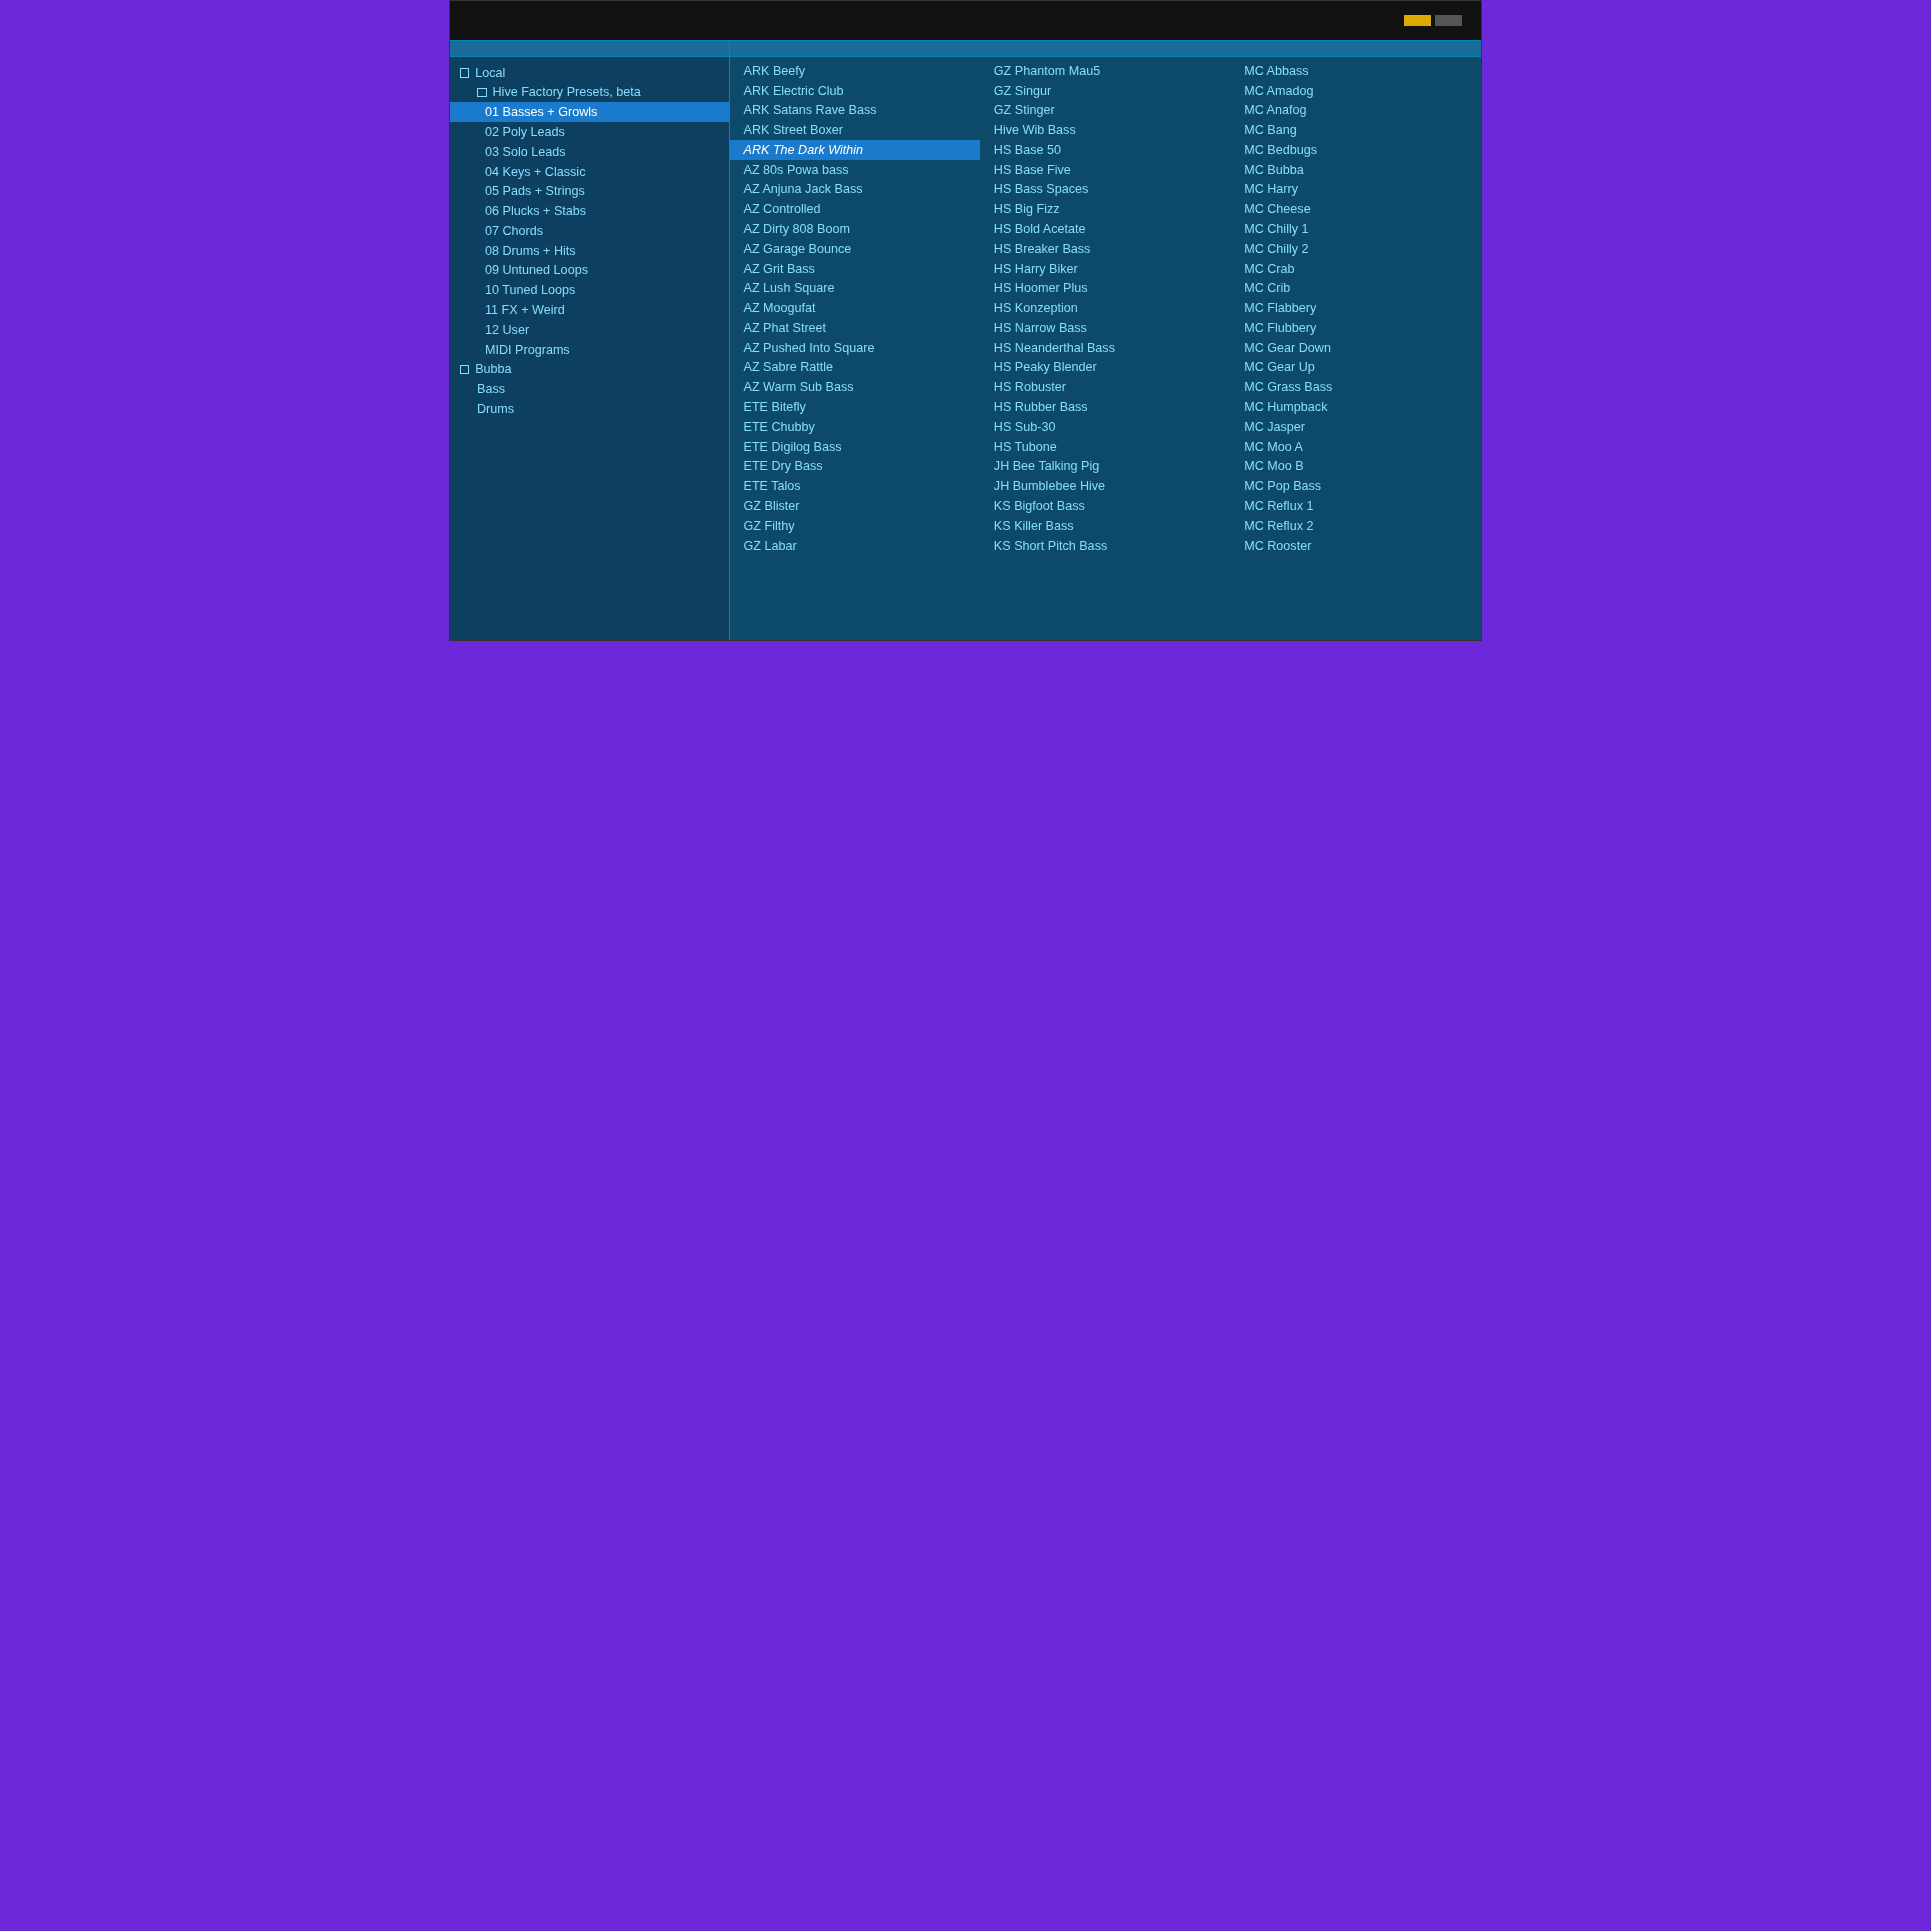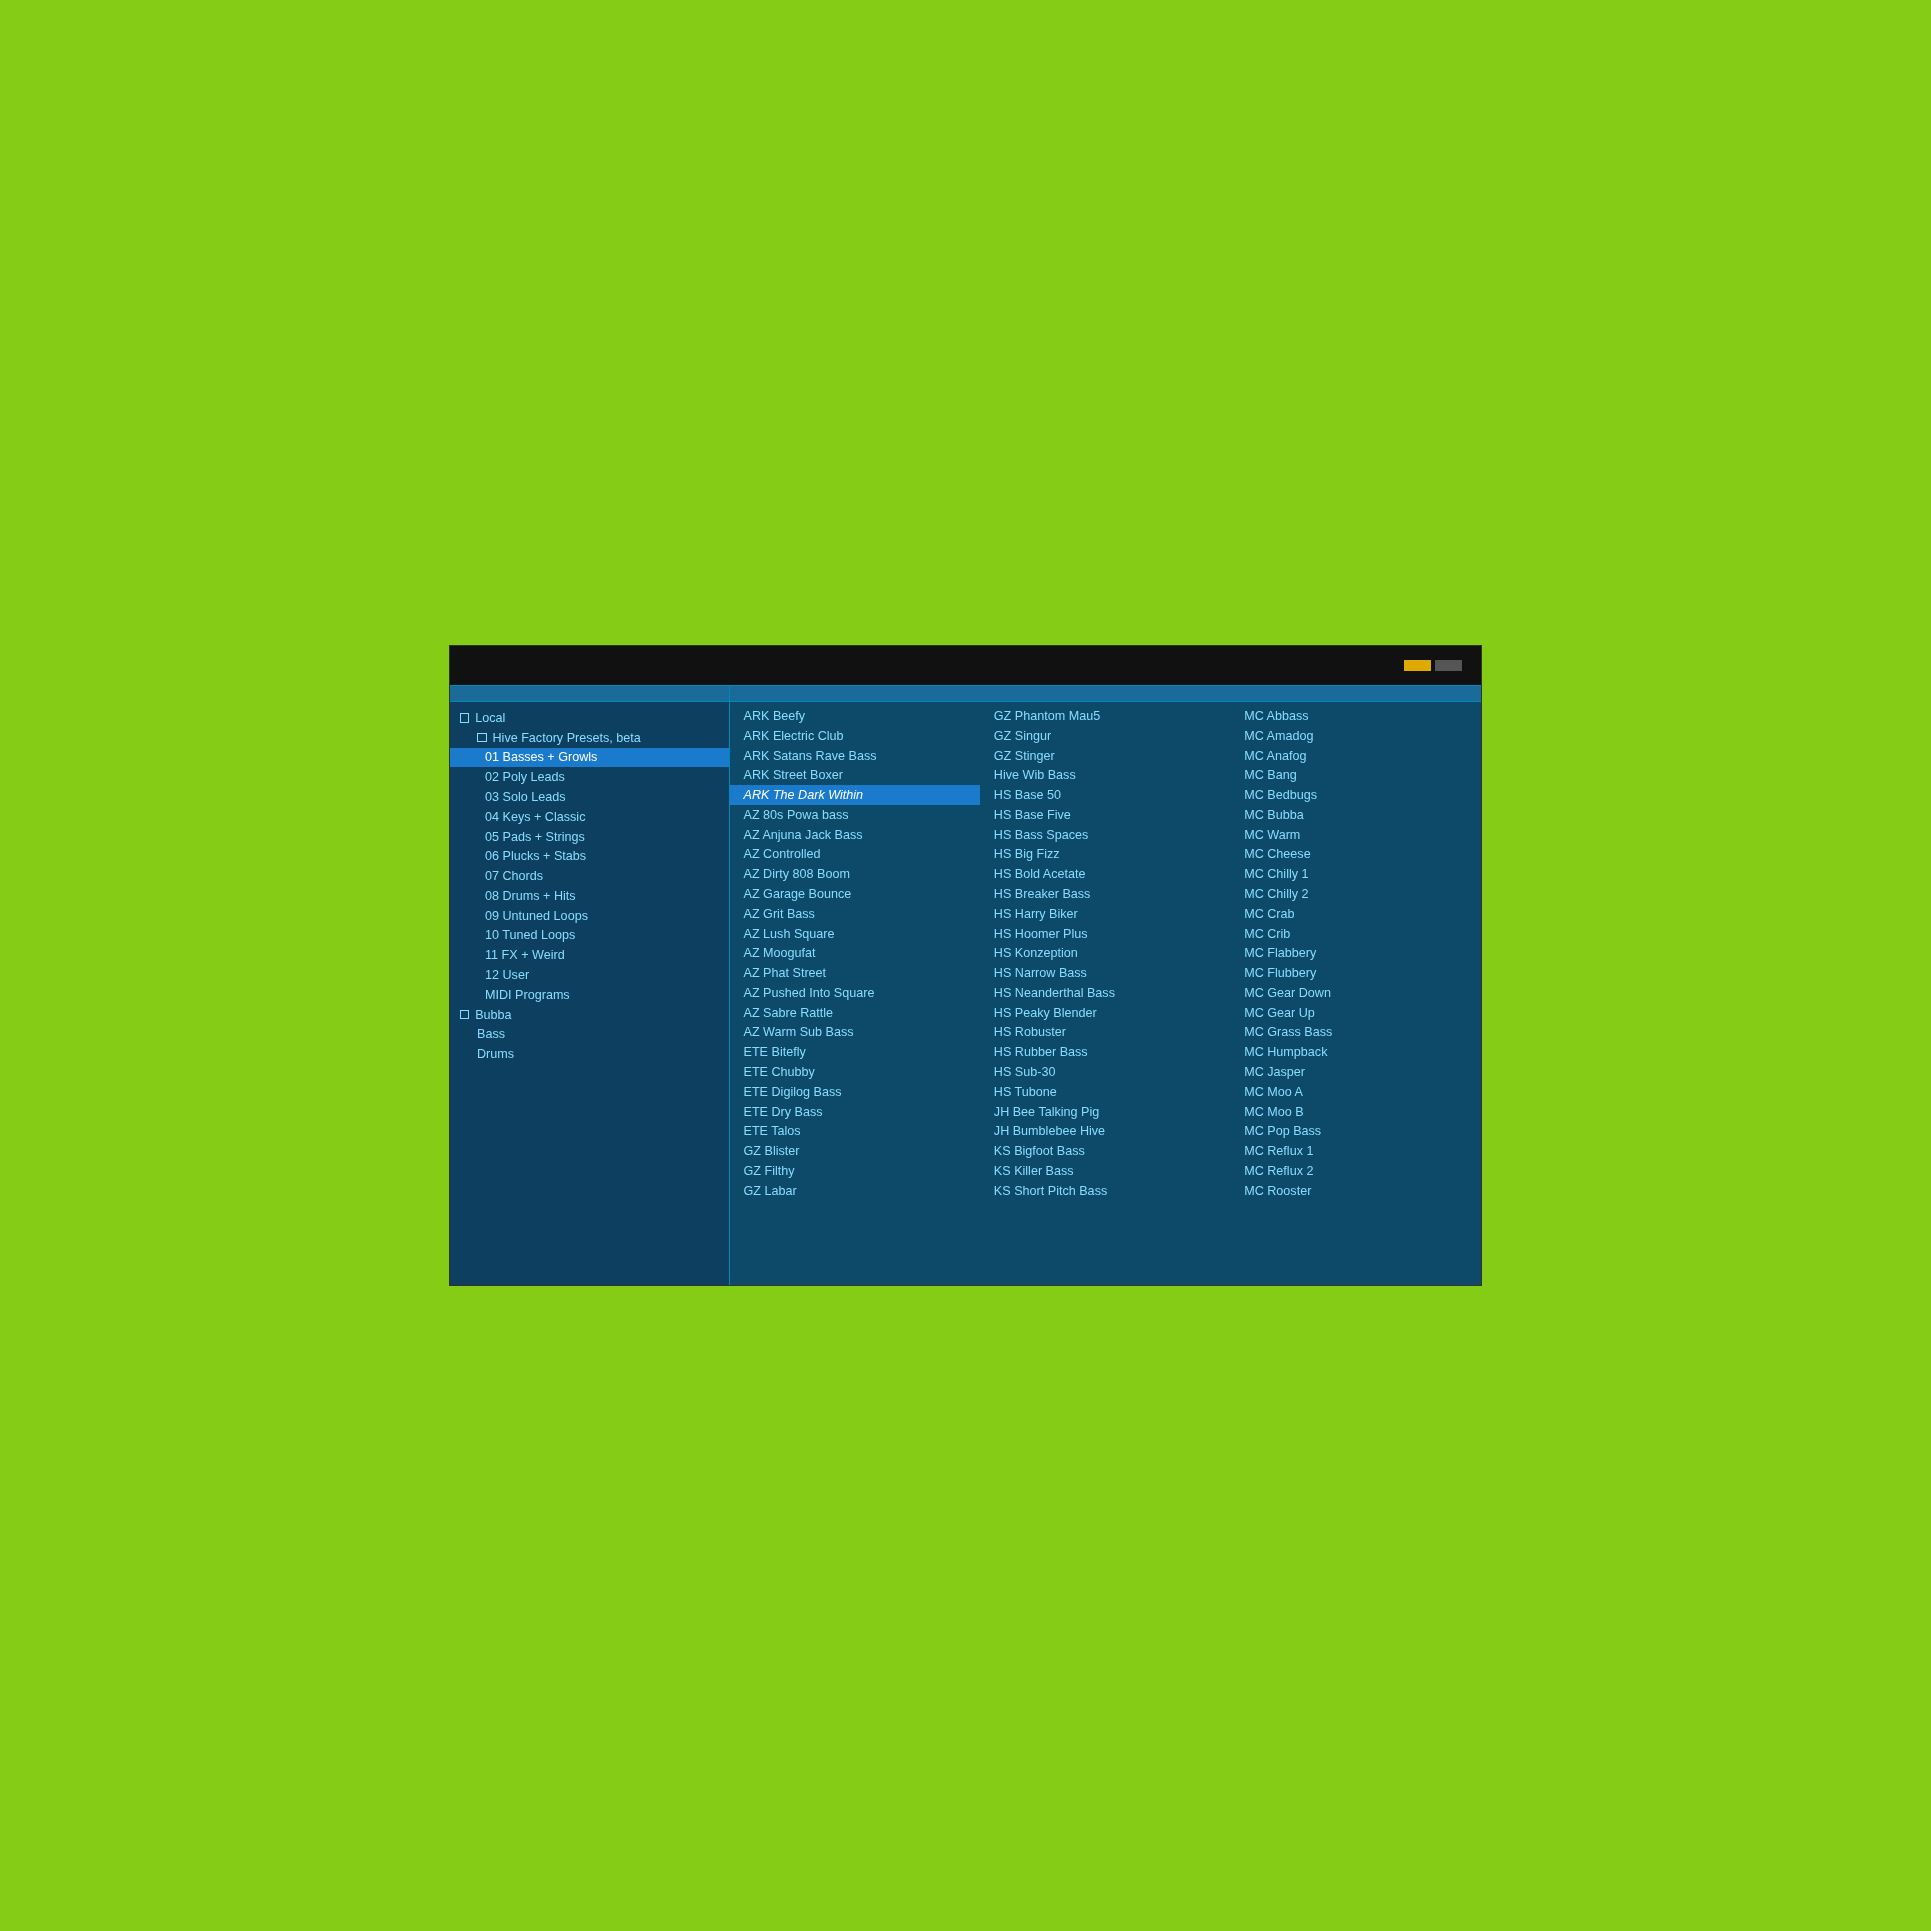--- a/index.html
+++ b/index.html
@@ -6,25 +6,25 @@
     body {
       width: 1931px;
       height: 1931px;
       background: #1a1a1a;
       font-family: Arial, sans-serif;
       overflow: hidden;
     }
 
     .outer-wrapper {
       display: flex;
-      align-items: center;
+      align-items: flex-start;
       justify-content: center;
       width: 1931px;
       height: 1931px;
-      background: #84cc16;
+      background: #6d28d9;
     }
 
     .app-container {
       width: 1033px;
       background: #0a0a0a;
       border: 1px solid #333;
     }
 
     
     .header {
@@ -295,21 +295,21 @@
               <div class="patch-item">KS Killer Bass</div>
               <div class="patch-item">KS Short Pitch Bass</div>
             </div>
             <div>
               <div class="patch-item">MC Abbass</div>
               <div class="patch-item">MC Amadog</div>
               <div class="patch-item">MC Anafog</div>
               <div class="patch-item">MC Bang</div>
               <div class="patch-item">MC Bedbugs</div>
               <div class="patch-item">MC Bubba</div>
-              <div class="patch-item">MC Warm</div>
+              <div class="patch-item">MC Harry</div>
               <div class="patch-item">MC Cheese</div>
               <div class="patch-item">MC Chilly 1</div>
               <div class="patch-item">MC Chilly 2</div>
               <div class="patch-item">MC Crab</div>
               <div class="patch-item">MC Crib</div>
               <div class="patch-item">MC Flabbery</div>
               <div class="patch-item">MC Flubbery</div>
               <div class="patch-item">MC Gear Down</div>
               <div class="patch-item">MC Gear Up</div>
               <div class="patch-item">MC Grass Bass</div>

